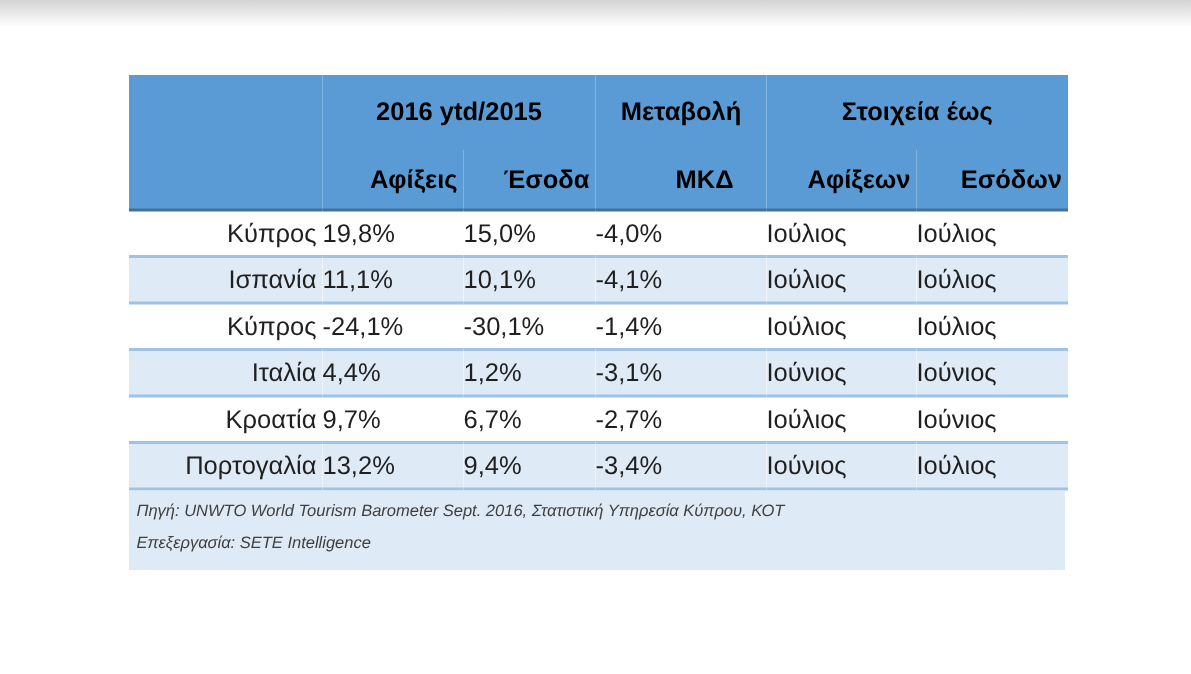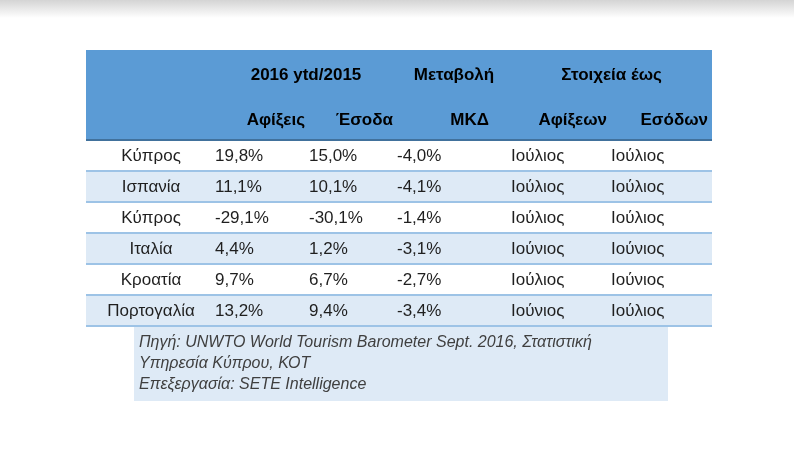--- a/index.html
+++ b/index.html
@@ -64,36 +64,35 @@
   tbody td{
     height:29px;
     font-size:17px;
     color:var(--data-text);
     padding:0 4px 0 0;
     background:#ffffff;
     white-space:nowrap;
     overflow:hidden;
   }
   tbody td:first-child{
-    text-align:center;
+    text-align:right;
     padding-left:5px;
   }
   tbody tr:nth-child(even) td{
     background:var(--band-bg);
   }
   .footnote{
-    width:534px;
+    width:624px;
     box-sizing:border-box;
     background:var(--band-bg);
     padding:4px 8px 7px 5px;
     font-style:italic;
-    font-size:16px;
+    font-size:11px;
     line-height:21px;
     color:var(--footer-text);
-    margin-left:48px;
   }
 </style>
 </head>
 <body>
 
 <div class="top-gradient"></div>
 
 <div class="table-wrap">
   <table>
     <colgroup>
@@ -132,21 +131,21 @@
         <tr>
           <td>Ισπανία</td>
           <td>11,1%</td>
           <td>10,1%</td>
           <td>-4,1%</td>
           <td>Ιούλιος</td>
           <td>Ιούλιος</td>
         </tr>
         <tr>
           <td>Κύπρος</td>
-          <td>-29,1%</td>
+          <td>-24,1%</td>
           <td>-30,1%</td>
           <td>-1,4%</td>
           <td>Ιούλιος</td>
           <td>Ιούλιος</td>
         </tr>
         <tr>
           <td>Ιταλία</td>
           <td>4,4%</td>
           <td>1,2%</td>
           <td>-3,1%</td>

